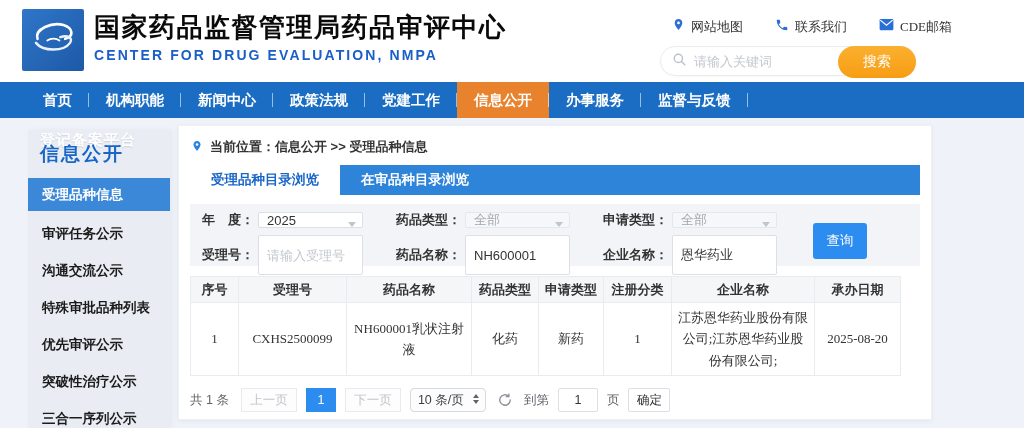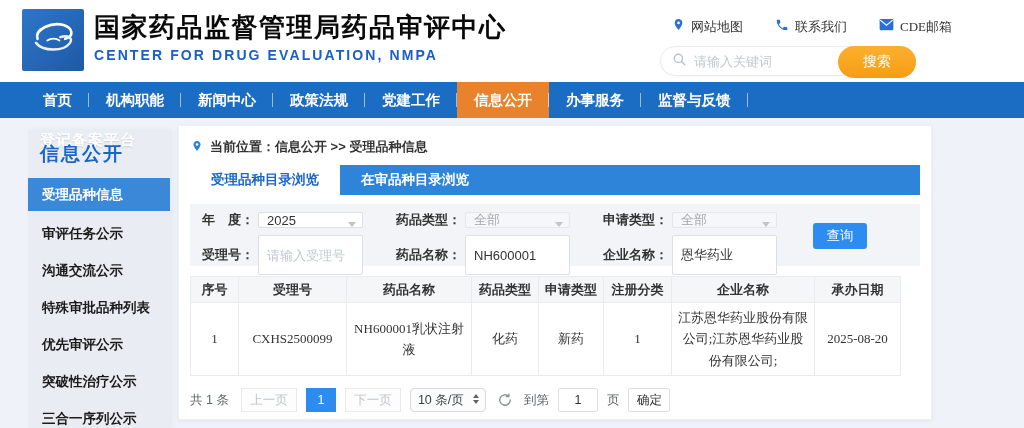--- a/index.html
+++ b/index.html
@@ -62,21 +62,21 @@
   .flabel.w1 { width:52px; } .flabel.w2 { width:68px; }
   .fselect { position:relative; width:105px; height:16px; background:#fff; border:1px solid #dcdfe6;
              border-radius:2px; font-size:13px; color:#333; display:flex; align-items:center;
              padding:0 18px 0 8px; cursor:pointer; }
   .fselect.muted { background:#f5f7fa; border-color:#e4e7ed; color:#a3a7ae; }
   .chev { position:absolute; right:6px; top:9px; width:0; height:0;
           border-left:4px solid transparent; border-right:4px solid transparent; border-top:5px solid #c0c4cc; }
   .finput { width:105px; height:40px; background:#fff; border:1px solid #dcdfe6; border-radius:2px;
             font-size:13px; color:#333; padding:0 8px; outline:none; }
   .finput::placeholder { color:#c3c7ce; }
-  .query-btn { position:absolute; right:53px; top:19px; width:54px; height:26px; background:#2d8cf0;
+  .query-btn { position:absolute; right:53px; top:19px; width:54px; height:36px; background:#2d8cf0;
                border:none; border-radius:3px; color:#fff; font-size:13.5px; cursor:pointer; }
 
   
   .tbl { margin:10px 11px 0 11px; border-collapse:collapse; table-layout:fixed; width:710px;
          font-family:"Liberation Serif", serif; }
   .tbl th { background:#f5f6f8; border:1px solid #e9ebef; height:26px; font-size:13px; font-weight:bold;
             color:#333; padding:2px 3px; }
   .tbl td { border:1px solid #e9ebef; font-size:13px; color:#333; text-align:center; height:66px;
             padding:4px 6px; line-height:1.65; word-break:break-all; }
 

